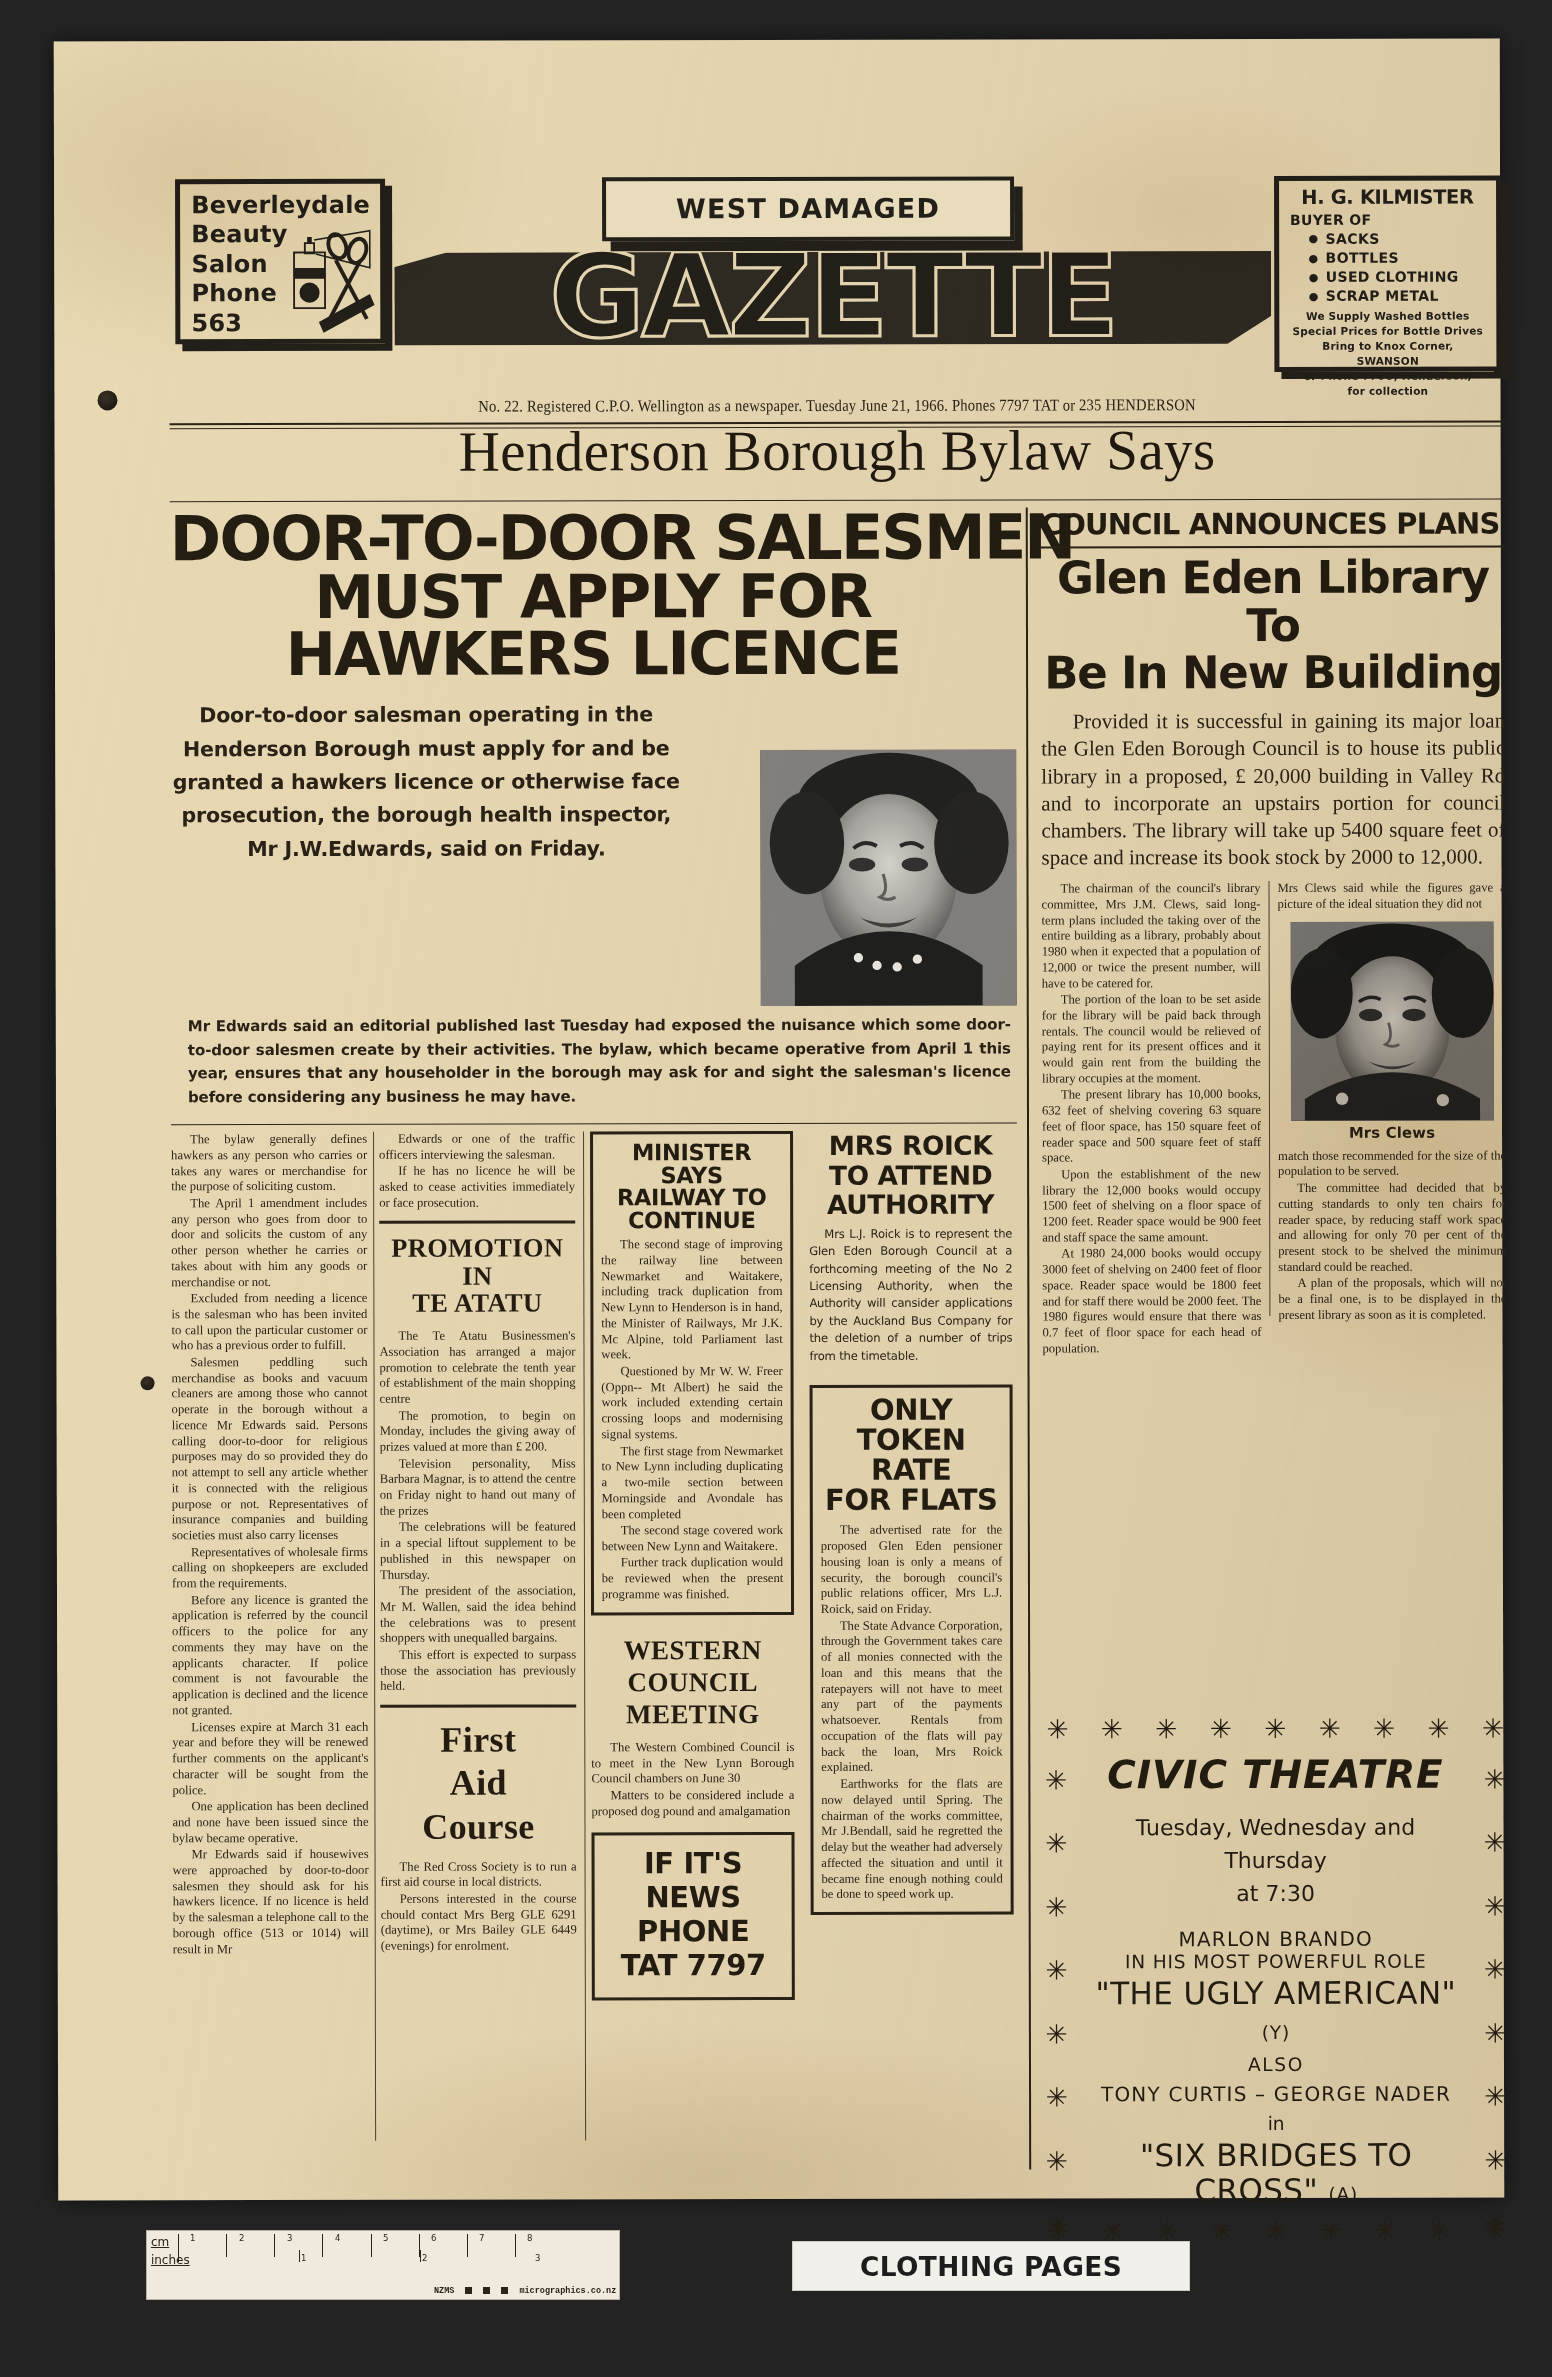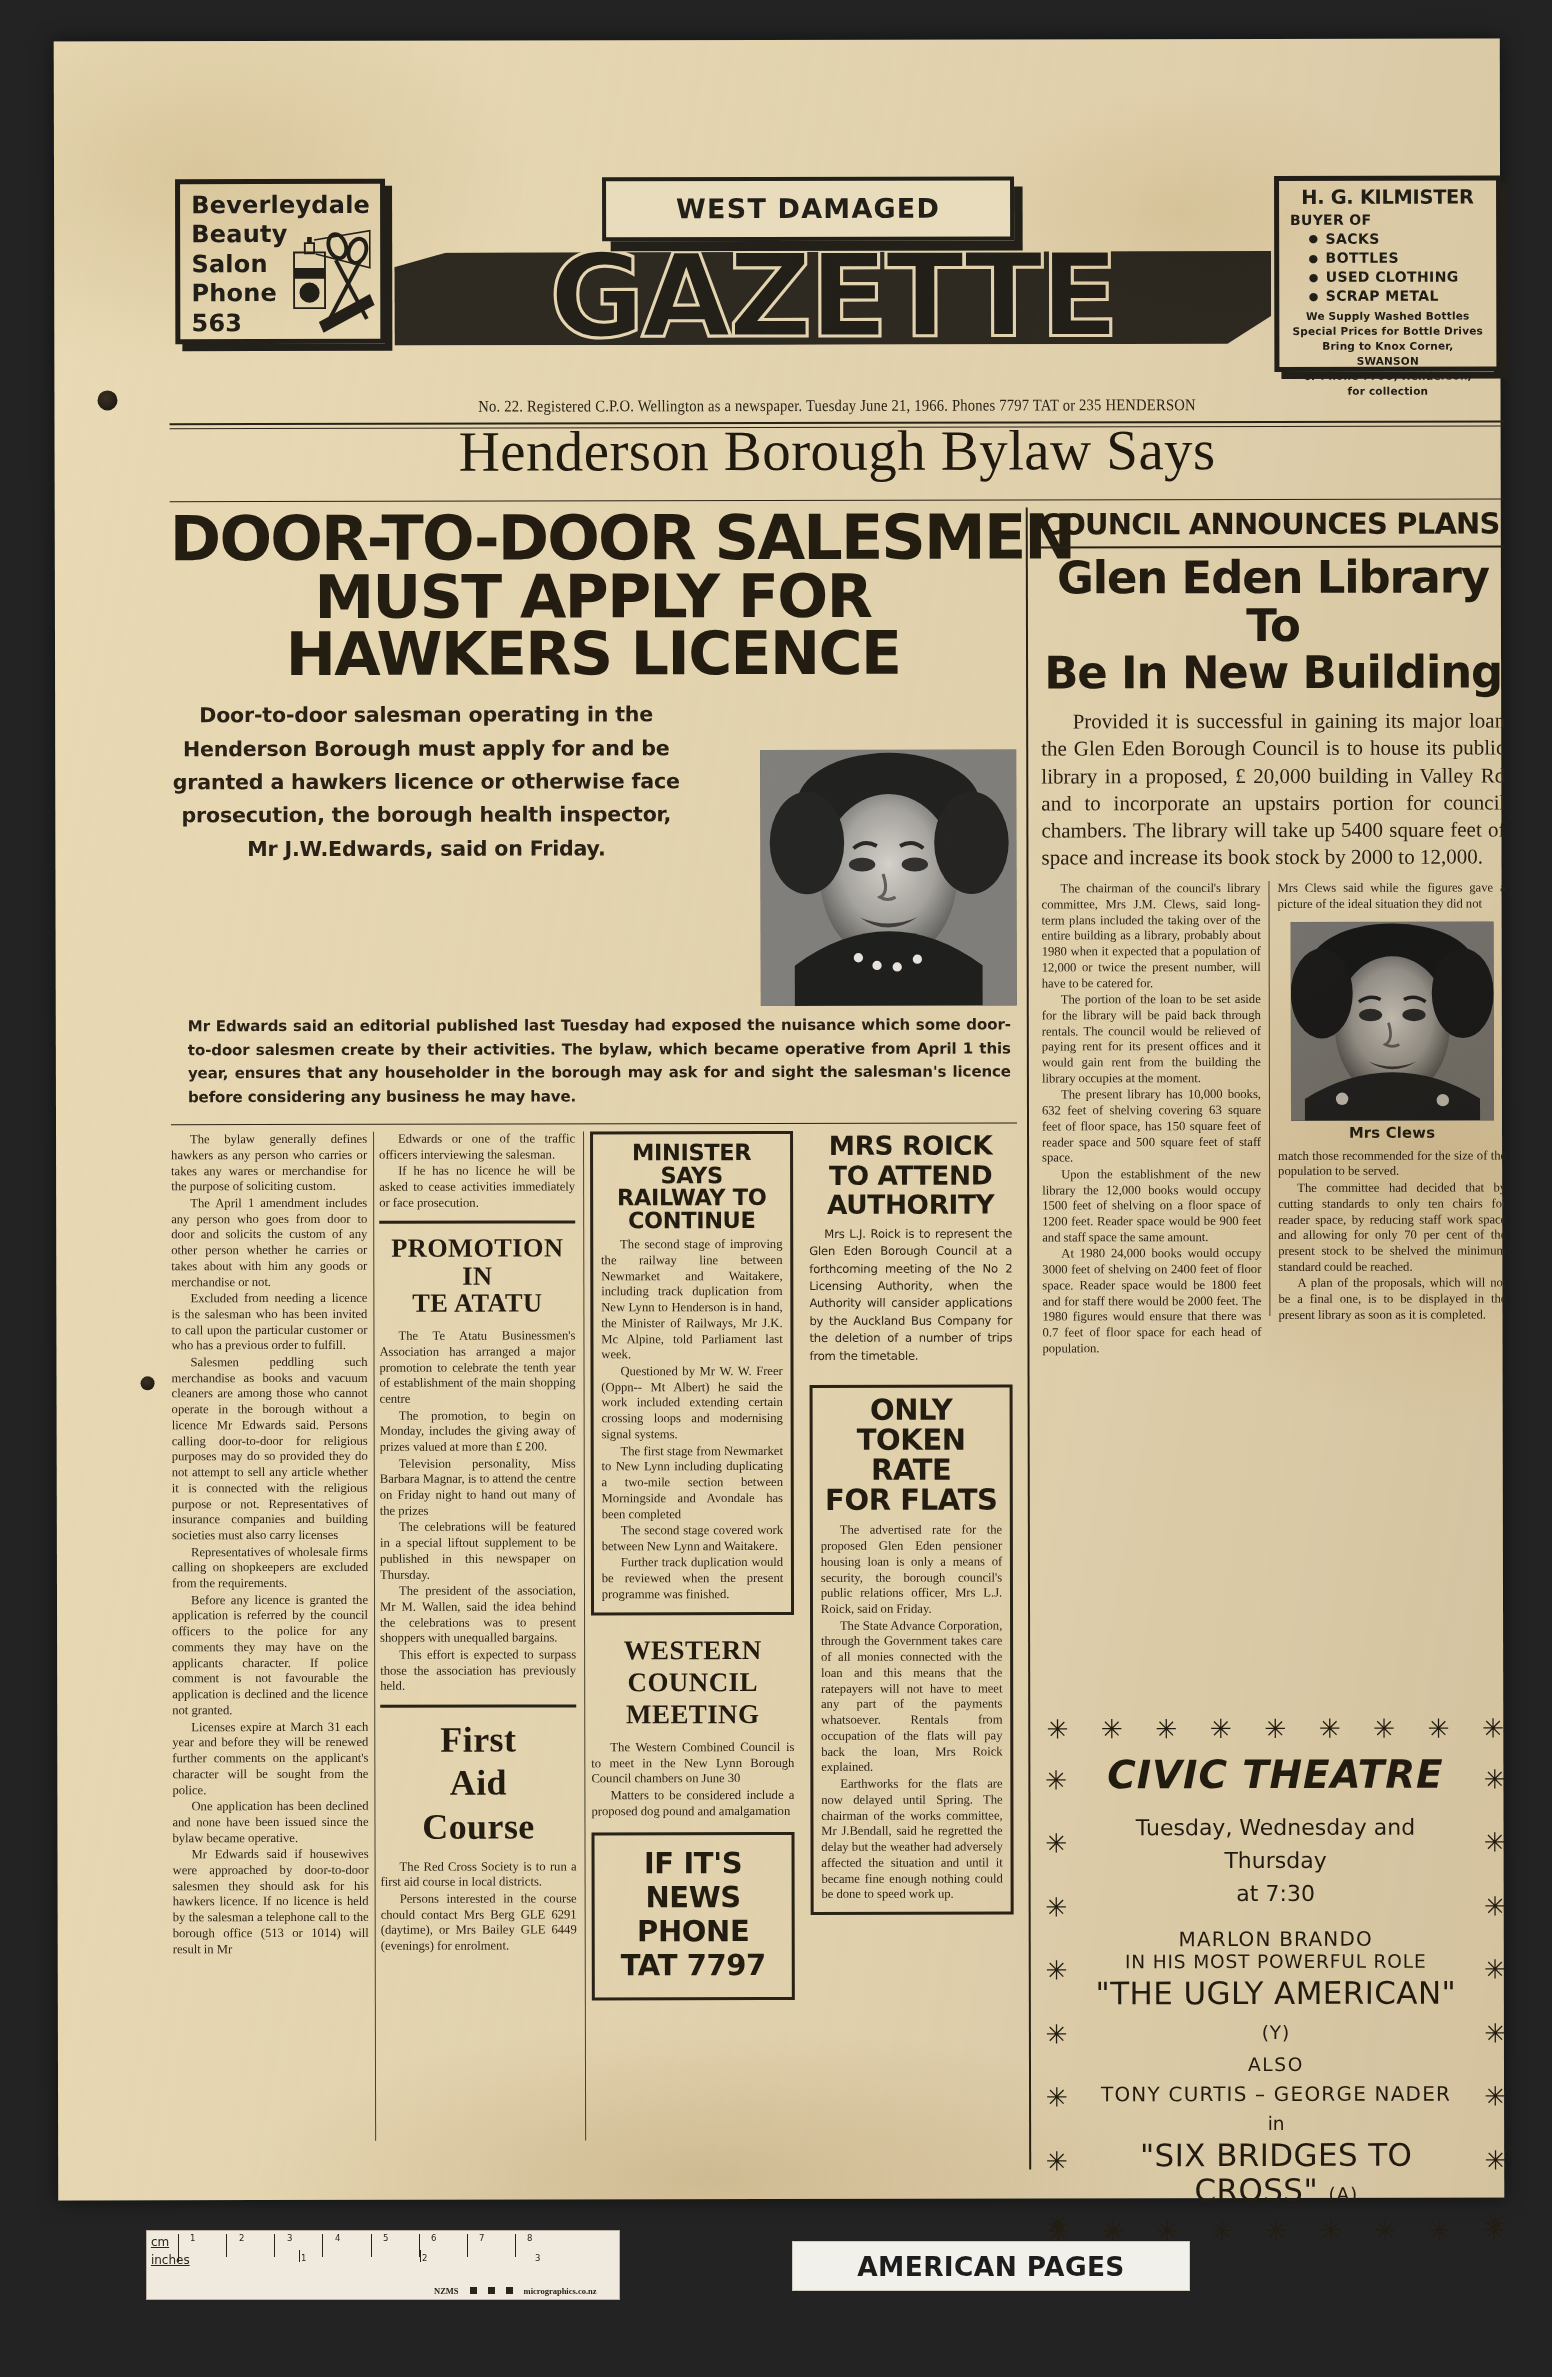--- a/index.html
+++ b/index.html
@@ -252,21 +252,21 @@
   }
   #ruler .rtick{position:absolute;background:#2a2318;width:1.2px;}
   #ruler .rlab{
     position:absolute;font-family:"DejaVu Sans", sans-serif;font-size:8.5px;color:#2a2318;
   }
   #ruler .unit{
     position:absolute;left:3.9px;font-family:"DejaVu Sans", sans-serif;font-size:12px;color:#2a2318;text-decoration:underline;
   }
   #nzms{
     position:absolute;left:287px;bottom:3.1px;display:flex;align-items:center;gap:11px;
-    font-family:Liberation Serif, serif;font-size:8.5px;font-weight:700;color:#2a2318;
+    font-family:Liberation Mono, monospace;font-size:8.5px;font-weight:700;color:#2a2318;
   }
   #nzms .blk{width:7px;height:7px;background:#2a2318;}
   #damaged{
     position:absolute;left:792px;top:2241px;width:396px;height:48px;
     background:#f2f0ea;border:0.8px solid #cfcabe;
     display:flex;align-items:center;justify-content:center;
     font-family:"DejaVu Sans", sans-serif;font-weight:700;font-size:26.4px;
     letter-spacing:0.4px;color:#1d1d1d;
   }
   .punch{
@@ -660,14 +660,14 @@
   <div class="rlab" style="left:388px;top:22px;">3</div>
   <div id="nzms">
     <span>NZMS</span>
     <span class="blk"></span>
     <span class="blk"></span>
     <span class="blk"></span>
     <span>micrographics.co.nz</span>
   </div>
 </div>
 
-<div id="damaged">AMERICAN PAGES</div>
+<div id="damaged">CLOTHING PAGES</div>
 
 
 </body></html>

